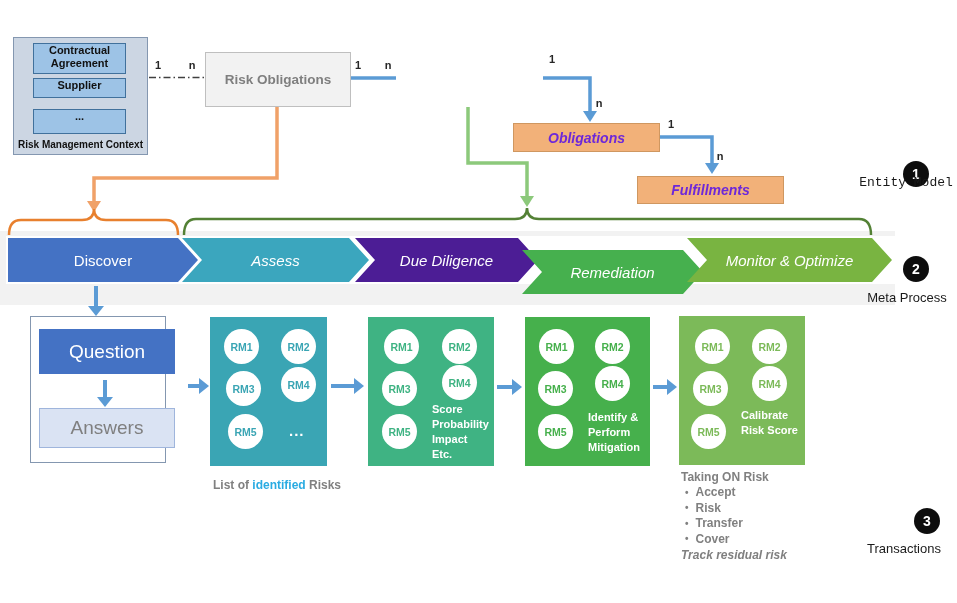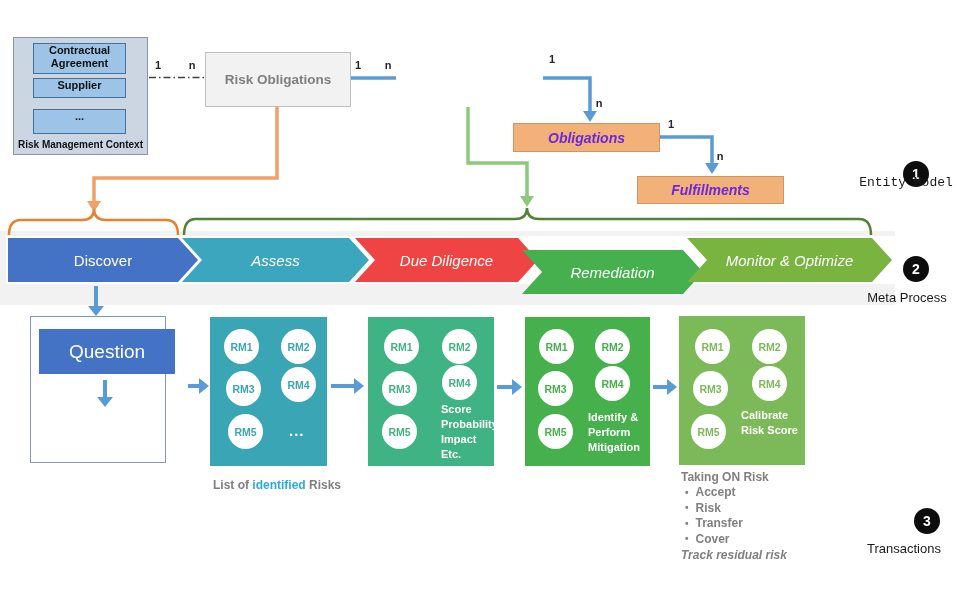--- a/index.html
+++ b/index.html
@@ -104,52 +104,55 @@
     <div class="badge-circle">3</div>
   </div>
   <div class="abs badge-label" style="left:854px;top:541px;width:100px;">Transactions</div>
 
   <div class="chev chev-first" style="left: 8px; width: 190px; background: rgb(68, 114, 196);">
     <span>Discover</span>
   </div>
   <div class="chev chev-mid" style="left: 182px; width: 187px; background: rgb(59, 166, 190);">
     <span>Assess</span>
   </div>
-  <div class="chev chev-mid" style="left: 355px; width: 183px; background: #ef4444;">
+  <div class="chev chev-mid" style="left: 355px; width: 183px; background: #4c1d95;">
     <span>Due Diligence</span>
   </div>
   <div class="chev chev-mid" style="left: 522px; width: 181px; background: rgb(70, 176, 78); margin-top: 12px;">
     <span>Remediation</span>
   </div>
   <div class="chev chev-mid" style="left: 687px; width: 205px; background: rgb(121, 180, 65);">
     <span>Monitor &amp; Optimize</span>
   </div>
 
   <div class="abs q-container">
     <div class="q-box">
       <span>Question</span>
+    </div>
+    <div class="a-box">
+      <span>Answers</span>
     </div>
   </div>
 
   <div class="rmbox" style="left: 210px; width: 117px; background: rgb(58, 165, 180);">
     <div class="rm c1" style="left:14px;top:12px;">RM1</div>
     <div class="rm c1" style="left:71px;top:12px;">RM2</div>
     <div class="rm c1" style="left:16px;top:54px;">RM3</div>
     <div class="rm c1" style="left:71px;top:50px;">RM4</div>
     <div class="rm c1" style="left:18px;top:97px;">RM5</div>
     <div class="rm-extra" style="left:79px;top:105px;">...</div>
   </div>
 
   <div class="rmbox" style="left: 368px; width: 126px; background: rgb(63, 179, 131);">
     <div class="rm c2" style="left:16px;top:12px;">RM1</div>
     <div class="rm c2" style="left:74px;top:12px;">RM2</div>
     <div class="rm c2" style="left:14px;top:54px;">RM3</div>
     <div class="rm c2" style="left:74px;top:48px;">RM4</div>
     <div class="rm c2" style="left:14px;top:97px;">RM5</div>
-    <div class="rm-note" style="left:73px;top:85px;">
+    <div class="rm-note" style="left:64px;top:85px;">
       <div>Score</div>
       <div>Probability</div>
       <div>Impact</div>
       <div>Etc.</div>
     </div>
   </div>
 
   <div class="rmbox" style="left: 525px; width: 125px; background: rgb(70, 176, 76);">
     <div class="rm c3" style="left:14px;top:12px;">RM1</div>
     <div class="rm c3" style="left:70px;top:12px;">RM2</div>

